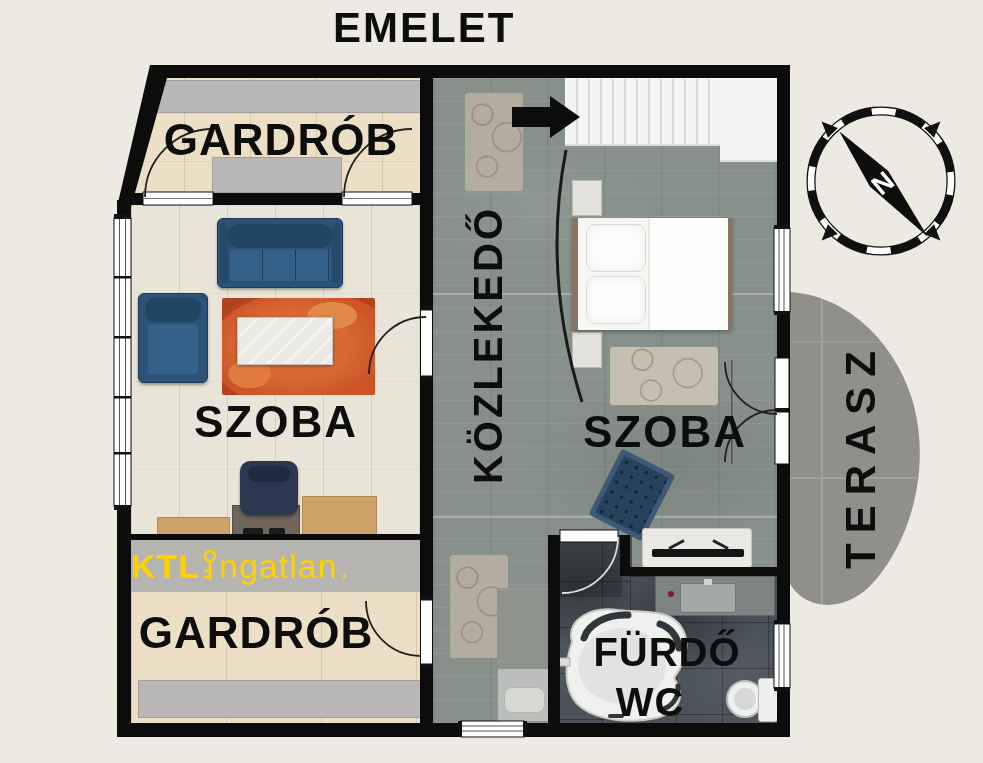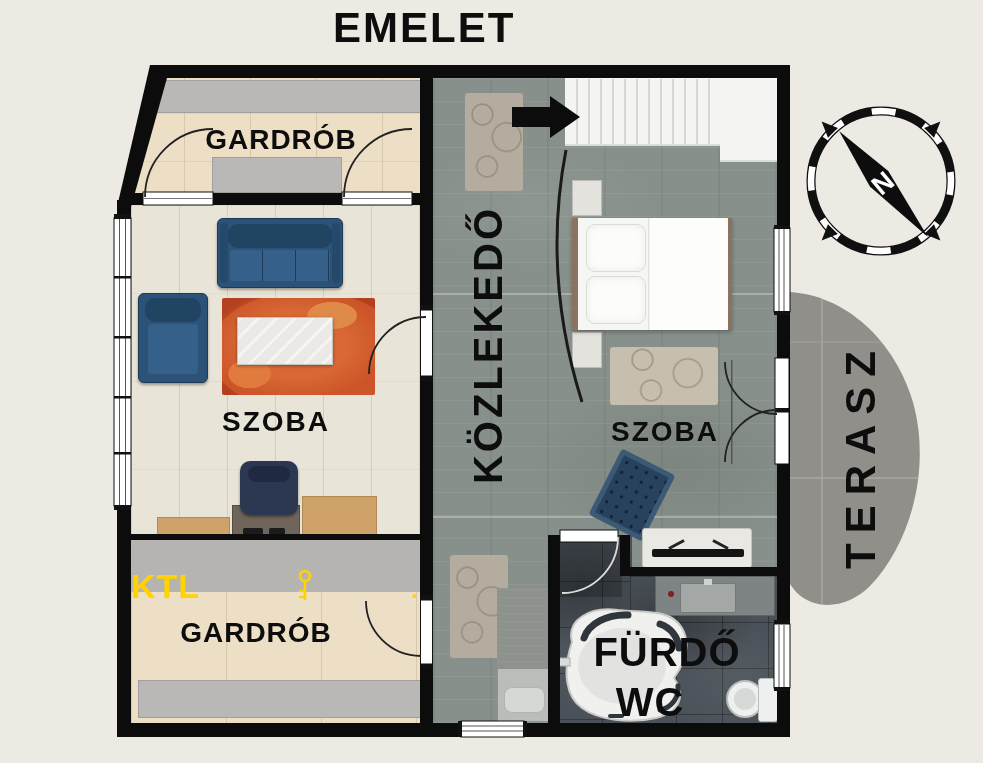--- a/index.html
+++ b/index.html
@@ -89,25 +89,25 @@
   .toilet-inner{position:absolute;left:6px;top:6px;right:6px;bottom:6px;border-radius:50%;background:#d6d9d7;}
   .toilet-tank{left:758px;top:678px;width:20px;height:44px;background:#eef0ef;border:1px solid #b9bcba;
      border-radius:3px;box-sizing:border-box;}
   .single-bed{left:497px;top:588px;width:56px;height:134px;background:#babdb9;border:1px solid #8f928e;box-sizing:border-box;}
   .single-bed .blanket{position:absolute;left:0;top:0;width:100%;height:80px;background:#8d928d;
      background-image:repeating-linear-gradient(180deg,rgba(255,255,255,.06) 0 1px,transparent 1px 8px);}
   .single-bed .cushion{position:absolute;left:6px;bottom:8px;width:41px;height:26px;background:#d6d8d4;
      border:1px solid #b2b4b0;border-radius:8px;box-sizing:border-box;}
   
   .room-label{position:absolute;transform:translate(-50%,-50%);font-weight:700;color:#0d0d0d;
-     font-size:28px;white-space:nowrap;letter-spacing:1px;}
+     font-size:44px;white-space:nowrap;letter-spacing:1px;}
   .rot{transform:translate(-50%,-50%) rotate(-90deg);}
   
-  .logo{position:absolute;left:131px;top:560px;width:289px;height:52px;display:flex;
-        align-items:center;justify-content:space-between;gap:2px;}
+  .logo{position:absolute;left:131px;top:540px;width:289px;height:52px;display:flex;
+        align-items:center;justify-content:flex-start;gap:2px;}
   .logo .bold{font-size:34px;font-weight:700;color:#FFD200;letter-spacing:1px;}
   .logo .rest{font-size:34px;font-weight:400;color:#FFD200;letter-spacing:1px;}
   svg{display:block;}
 </style>
 </head>
 <body>
 
 <div class="canvas">
 
   <div class="title">EMELET</div>
@@ -332,20 +332,21 @@
   <div class="room-label rot" style="left:861px;top:455px;font-size:42px;letter-spacing:10px;">TERASZ</div>
 
   <div class="logo">
     <span class="bold">KTL</span>
     <svg width="15" height="36" viewBox="0 0 15 36">
       <circle cx="8" cy="8" r="5" fill="none" stroke="#FFD200" stroke-width="2.6"></circle>
       <line x1="8" y1="13" x2="8" y2="32" stroke="#FFD200" stroke-width="2.6"></line>
       <line x1="8" y1="23" x2="2" y2="23" stroke="#FFD200" stroke-width="2.4"></line>
       <line x1="8" y1="29" x2="2" y2="29" stroke="#FFD200" stroke-width="2.4"></line>
     </svg>
+    <span class="rest">ngatlan</span>
       <span class="rest">.</span>
   </div>
 
   <svg class="abs" style="left:796px;top:96px;" width="170" height="170" viewBox="0 0 170 170">
     <circle cx="85" cy="85" r="70" fill="none" stroke="#101010" stroke-width="9"></circle>
     <circle cx="85" cy="85" r="70" fill="none" stroke="#ffffff" stroke-width="6.5" stroke-dasharray="24 31" stroke-dashoffset="10"></circle>
     <g fill="#101010">
       <g transform="rotate(45 85 85)">
           <polygon points="85,1 78,17 92,17"></polygon>
         </g>

